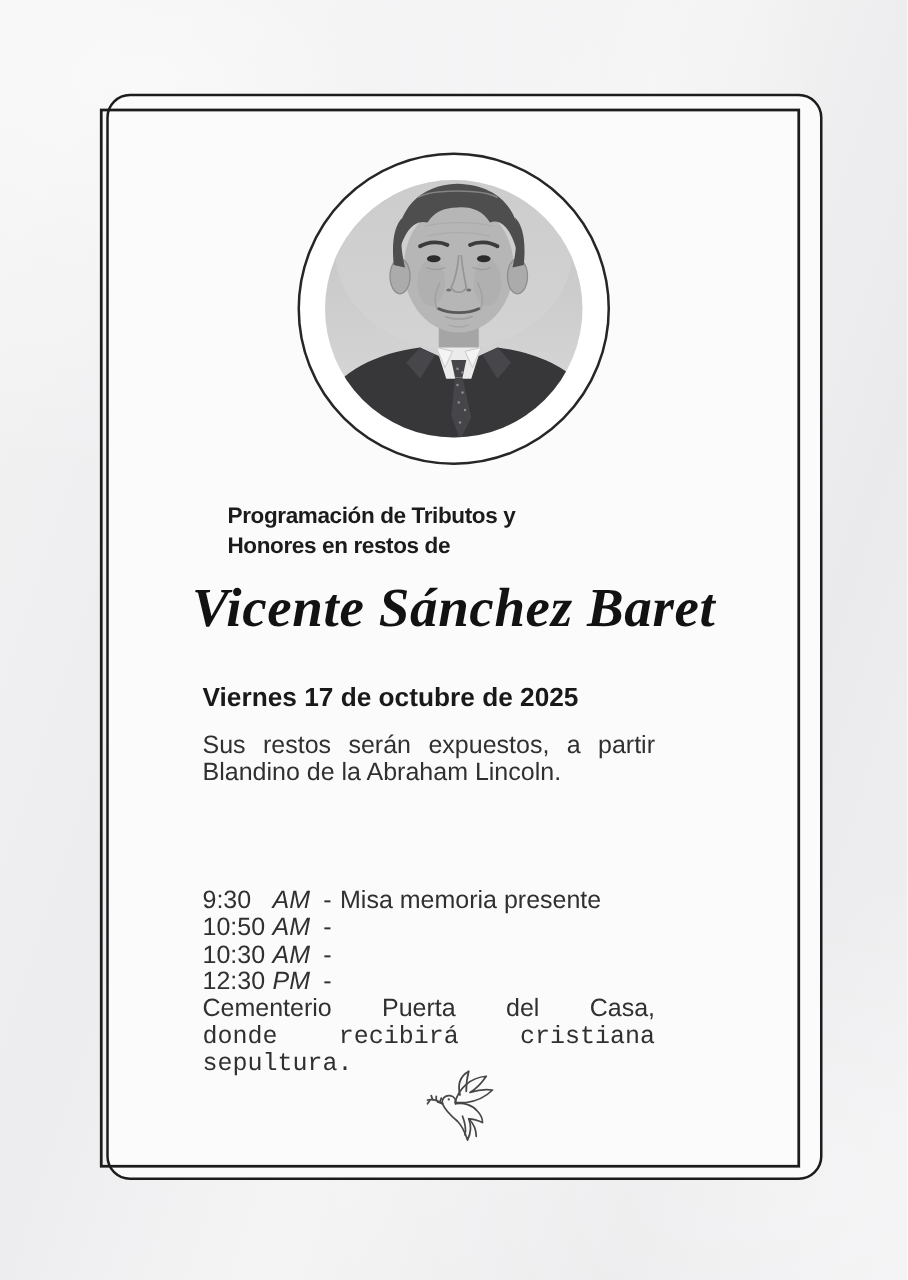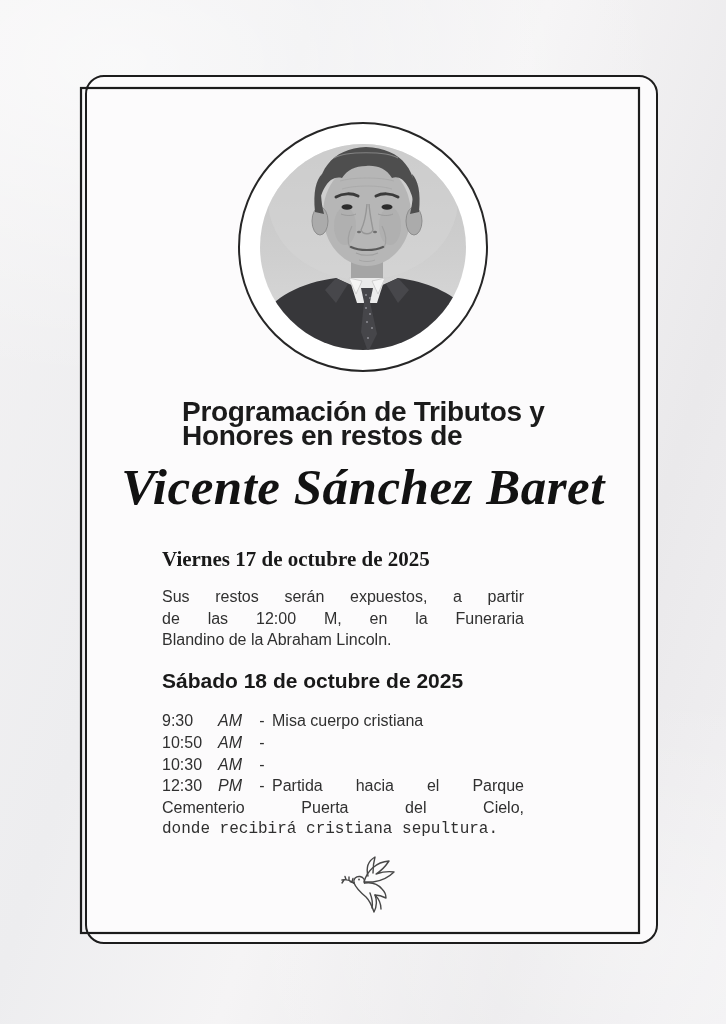--- a/index.html
+++ b/index.html
@@ -10,40 +10,40 @@
     background:
       radial-gradient(ellipse 900px 520px at 16% 6%, rgba(255,255,255,.6), rgba(255,255,255,0) 62%),
       radial-gradient(ellipse 700px 420px at 88% 92%, rgba(255,255,255,.35), rgba(255,255,255,0) 60%),
       linear-gradient(108deg,#f3f2f3 0%,#ededef 30%,#f5f4f5 52%,#eae9eb 78%,#f1f0f2 100%);
     font-family:"Liberation Sans",sans-serif;
     color:#1b1b1b;
   }
   .artwork{position:absolute;left:0;top:0;}
   .title-block{
     position:absolute;left:182px;top:400px;width:420px;
-    font-size:28px;line-height:24px;font-weight:bold;
+    font-size:18px;line-height:24px;font-weight:bold;
     letter-spacing:-0.3px;color:#1b1b1b;
   }
   .name-script{
     position:absolute;left:83px;top:457px;width:560px;
     text-align:center;
     font-family:"Liberation Serif","DejaVu Serif",serif;
     font-style:italic;font-weight:600;
-    font-size:51px;line-height:60px;color:#121212;
+    font-size:44px;line-height:60px;color:#121212;
     letter-spacing:0.5px;
   }
   .date-heading{
     position:absolute;left:162px;width:370px;
     font-size:21px;line-height:22px;font-weight:bold;color:#191919;
   }
-  .h-friday{top:548px;font-family:Liberation Serif, serif;}
+  .h-friday{top:548px;}
   .h-saturday{top:670px;}
   .body-block{
     position:absolute;left:162px;width:362px;
-    font-size:16px;color:#303030;
+    font-size:20px;color:#303030;
   }
   .para{top:586px;}
   .sched{top:710px;}
   .jline{line-height:21.6px;text-align:justify;text-align-last:justify;}
   .jline.last{text-align-last:left;}
   .srow{display:flex;line-height:21.8px;align-items:center;}
   .stime{width:56px;flex:0 0 auto;}
   .smer{width:34px;flex:0 0 auto;font-style:italic;}
   .sdash{width:20px;flex:0 0 auto;text-align:center;}
   .stext{flex:1 1 auto;white-space:pre-wrap;}
@@ -137,49 +137,46 @@
   <div class="title-block">
     <div>Programación de Tributos y</div>
     <div>Honores en restos de</div>
   </div>
 
   <div class="name-script">Vicente Sánchez Baret</div>
 
   <div class="date-heading h-friday">Viernes 17 de octubre de 2025</div>
   <div class="body-block para">
     <div class="jline">Sus restos serán expuestos, a partir</div>
-    <div class="jline">de las 12:00 M, en la Funeraria</div>
     <div class="jline last">Blandino de la Abraham Lincoln.</div>
   </div>
 
-  <div class="date-heading h-saturday">Sábado 18 de octubre de 2025</div>
   <div class="body-block sched">
     <div class="srow">
       <span class="stime">9:30</span>
       <span class="smer">AM</span>
       <span class="sdash">-</span>
-      <span class="stext">Misa cuerpo cristiana</span>
+      <span class="stext">Misa memoria presente</span>
     </div>
     <div class="srow">
       <span class="stime">10:50</span>
       <span class="smer">AM</span>
       <span class="sdash">-</span>
     </div>
     <div class="srow">
       <span class="stime">10:30</span>
       <span class="smer">AM</span>
       <span class="sdash">-</span>
     </div>
     <div class="srow">
       <span class="stime">12:30</span>
       <span class="smer">PM</span>
       <span class="sdash">-</span>
-      <span class="stext stretch">Partida hacia el Parque</span>
     </div>
-    <div class="cont">Cementerio Puerta del Cielo,</div>
+    <div class="cont">Cementerio Puerta del Casa,</div>
     <div class="cont last">donde recibirá cristiana sepultura.</div>
   </div>
 
   <svg class="dove" width="62" height="66" viewBox="0 0 62 66">
     <g fill="none" stroke="#474747" stroke-width="1.4" stroke-linecap="round" stroke-linejoin="round">
 
       <path d="M16 29 C12 26 8 25 4 26"></path>
       <path d="M8 25.5 L7 22.5 M11 26 L11 23 M14 27.5 L15 24.5 M6 26 L4 29"></path>
 
       <path d="M16 29 C15 25 18 22 22 22.5 C25 23 27 25.5 26.5 29"></path>

